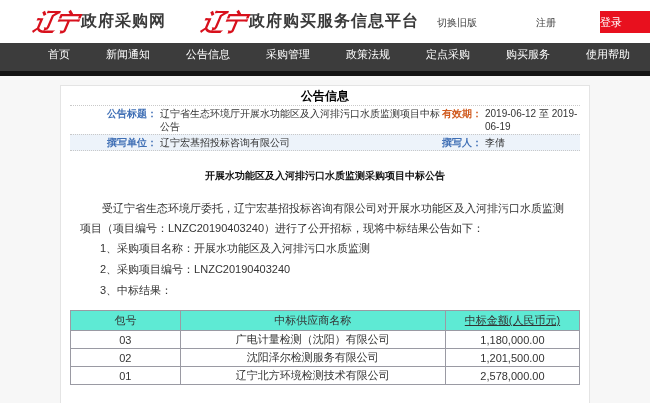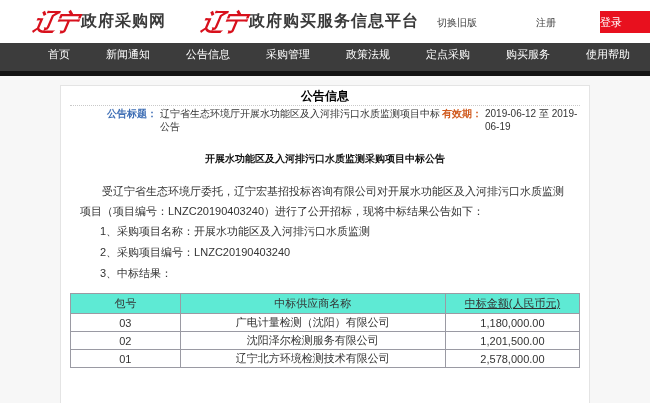--- a/index.html
+++ b/index.html
@@ -89,20 +89,30 @@
     <div class="info-left">
       <span class="f-label lbl-blue">公告标题：</span>
       <span class="f-value">辽宁省生态环境厅开展水功能区及入河排污口水质监测项目中标公告</span>
     </div>
     <div class="info-right">
       <span class="f-label lbl-orange">有效期：</span>
       <span class="f-value">2019-06-12 至 2019-06-19</span>
     </div>
   </div>
 
+  <div class="info-row alt">
+    <div class="info-left">
+      <span class="f-label lbl-blue">撰写单位：</span>
+      <span class="f-value">辽宁宏基招投标咨询有限公司</span>
+    </div>
+    <div class="info-right">
+      <span class="f-label lbl-blue">撰写人：</span>
+      <span class="f-value">李倩</span>
+    </div>
+  </div>
 
   <div class="article-title">开展水功能区及入河排污口水质监测采购项目中标公告</div>
 
   <div class="article-body">
     <p class="para">受辽宁省生态环境厅委托，辽宁宏基招投标咨询有限公司对开展水功能区及入河排污口水质监测项目（项目编号：LNZC20190403240）进行了公开招标，现将中标结果公告如下：</p>
     <div class="list-item">1、采购项目名称：开展水功能区及入河排污口水质监测</div>
     <div class="list-item">2、采购项目编号：LNZC20190403240</div>
     <div class="list-item">3、中标结果：</div>
 
     <table class="result-table">

